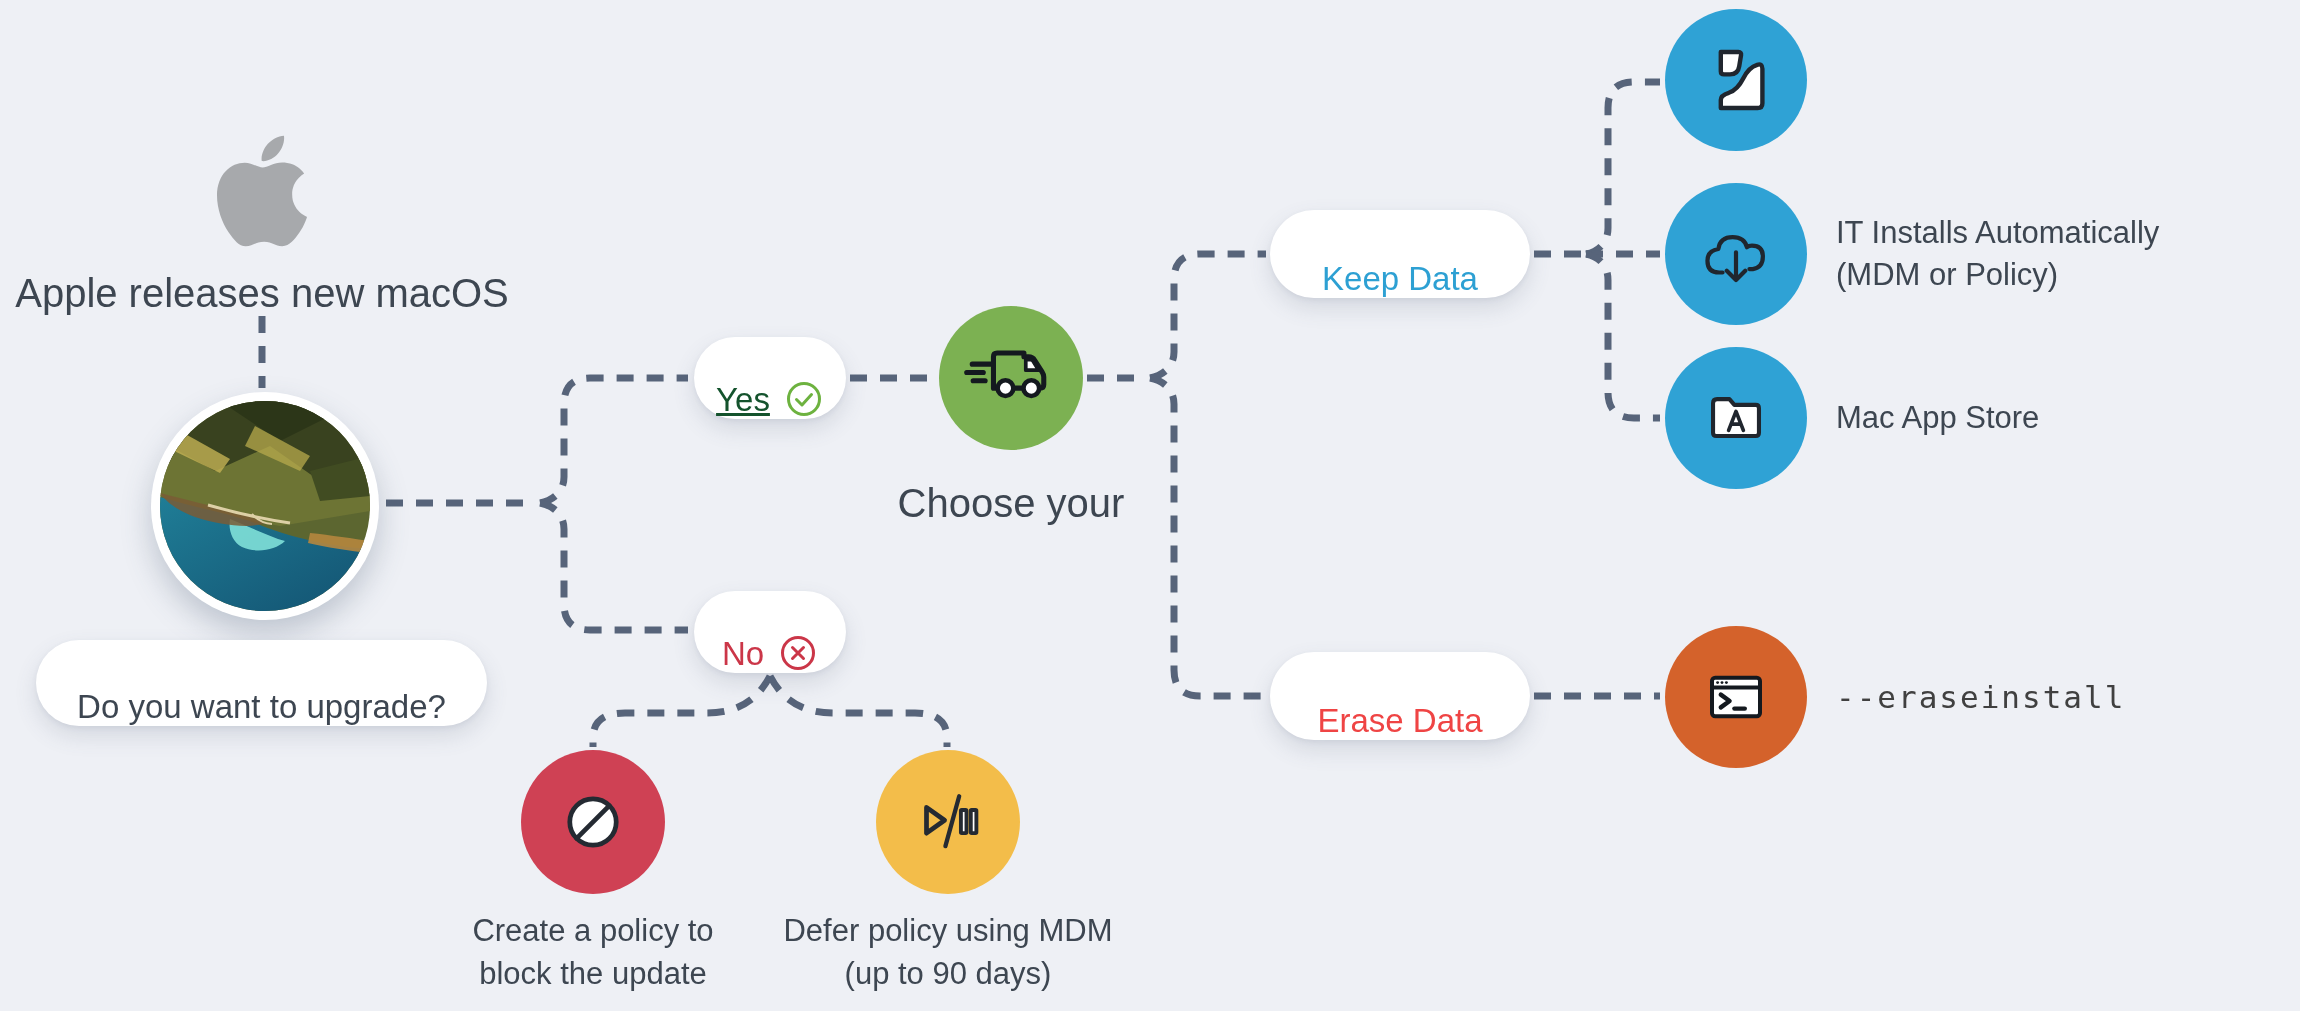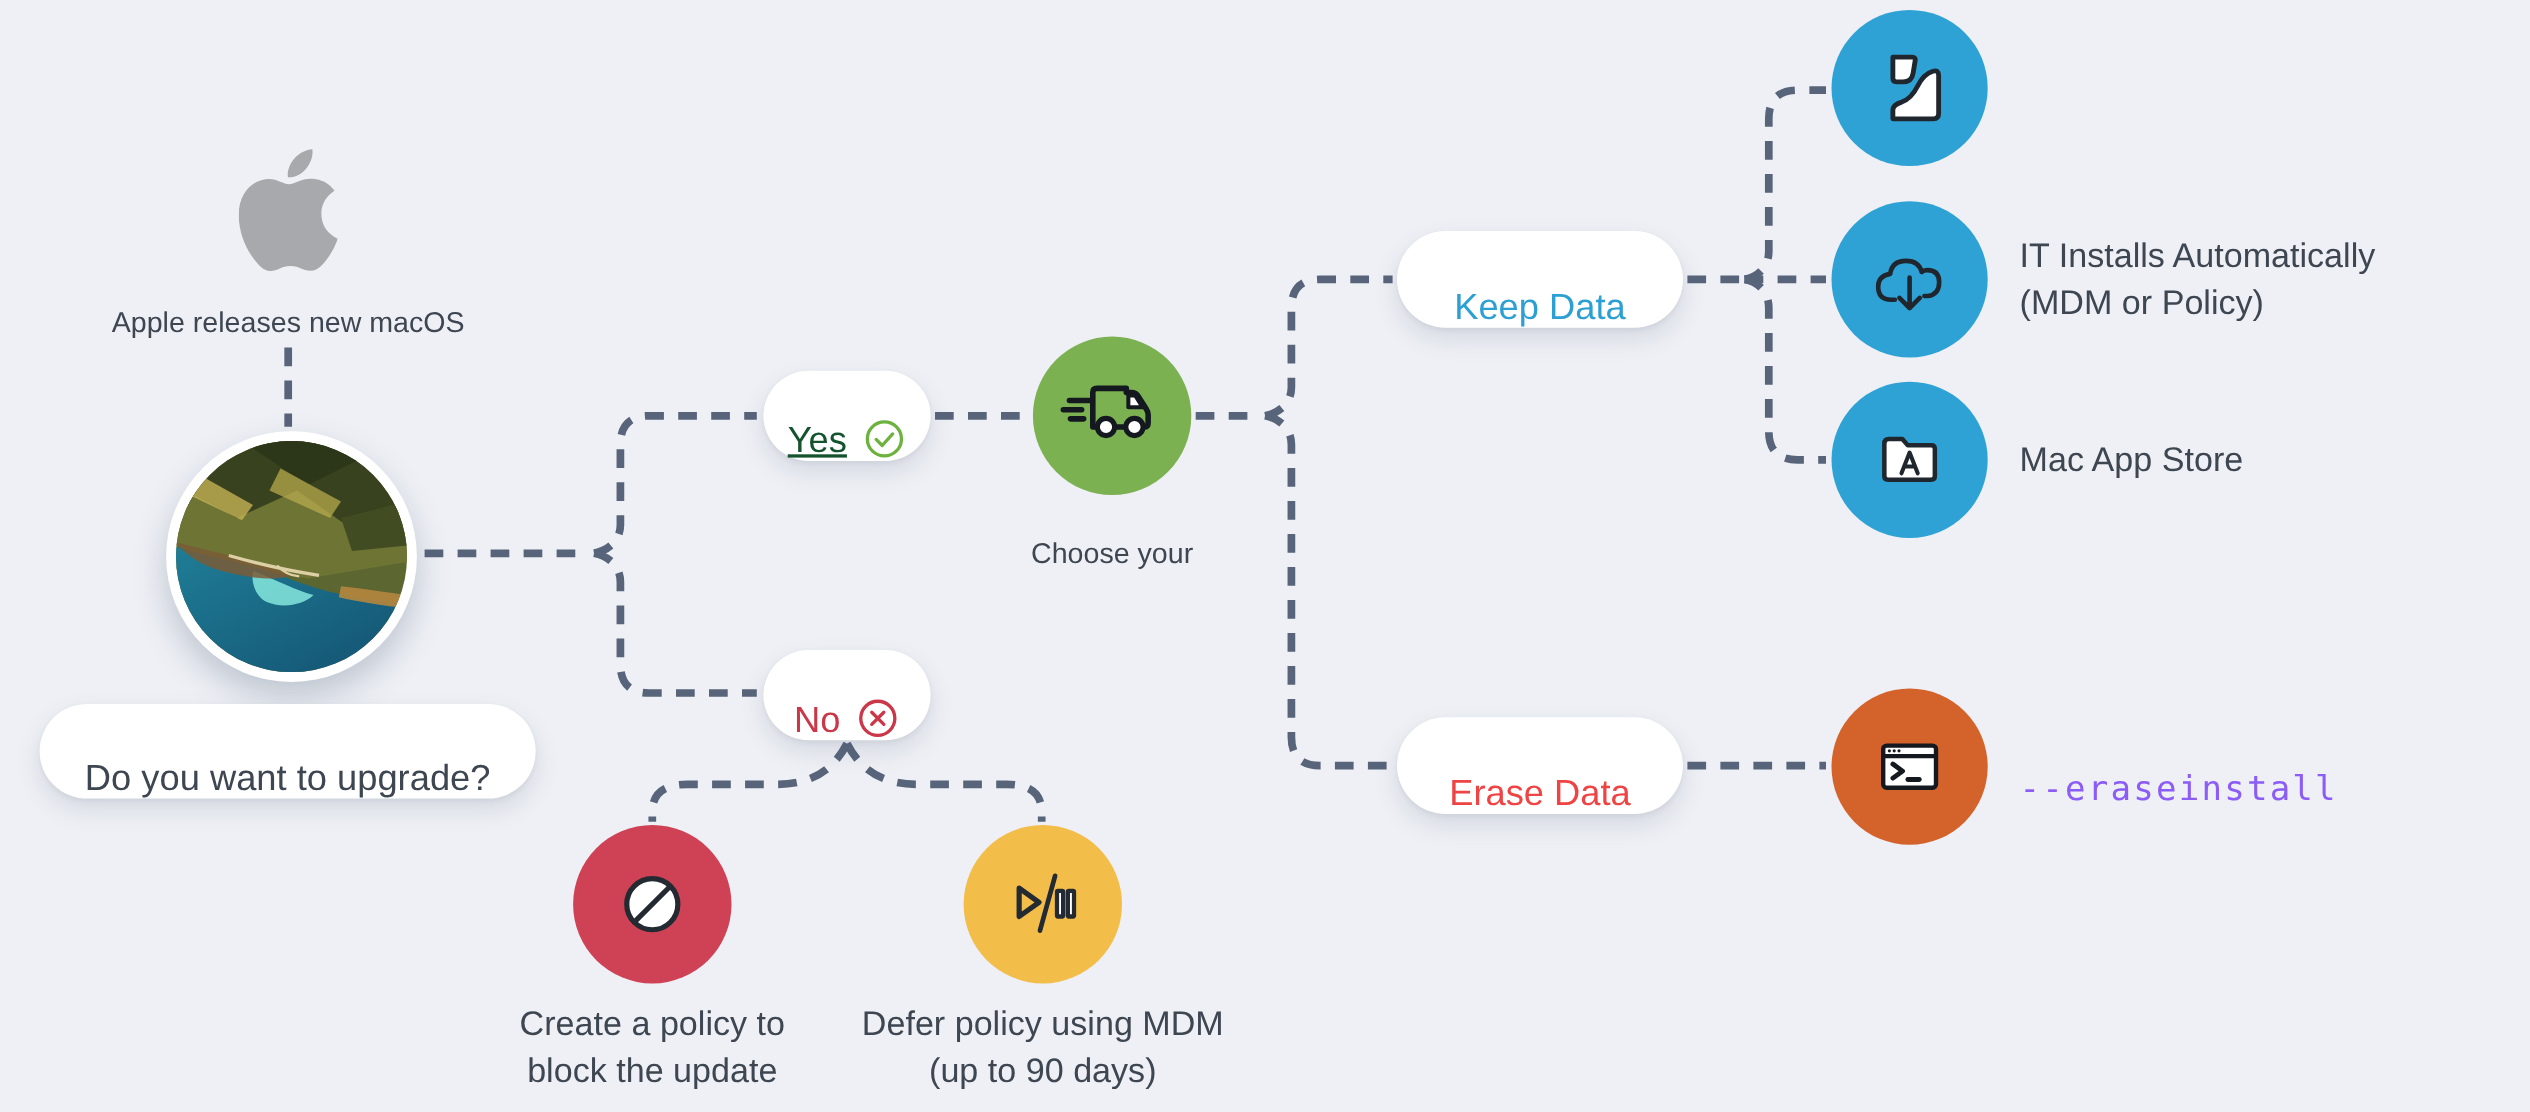--- a/index.html
+++ b/index.html
@@ -18,29 +18,29 @@
     box-shadow:0 10px 22px rgba(80,95,120,.16),0 2px 5px rgba(80,95,120,.08);
     font-size:33px;font-weight:500;
   }
   .pill .txt{white-space:nowrap;}
 
   .node-circle{
     position:absolute;border-radius:50%;
     display:flex;align-items:center;justify-content:center;
   }
 
-  .caption{position:absolute;text-align:center;font-size:26px;line-height:43px;font-weight:500;}
+  .caption{position:absolute;text-align:center;font-size:40px;line-height:43px;font-weight:500;}
   .sidelabel{position:absolute;text-align:left;font-size:31px;line-height:42px;font-weight:500;}
 
   .wallring{
     position:absolute;left:151px;top:392px;width:228px;height:228px;border-radius:50%;
     background:#ffffff;box-shadow:0 14px 30px rgba(70,85,110,.28);
     display:flex;align-items:center;justify-content:center;
   }
-  .mono{font-family:"DejaVu Sans Mono",monospace;letter-spacing:2px;font-weight:400;color:#8b5cf6;margin-top:20px;}
+  .mono{font-family:"DejaVu Sans Mono",monospace;letter-spacing:2px;font-weight:400;color:#404040;}
   .q-pill{border-radius:46px;}
 </style>
 </head>
 <body>
 
 <div class="canvas">
 
   <svg class="connectors" width="2300" height="1011">
     <path d="M 262,316 L 262,388"></path>
     <path d="M 386,503 L 536,503"></path>

